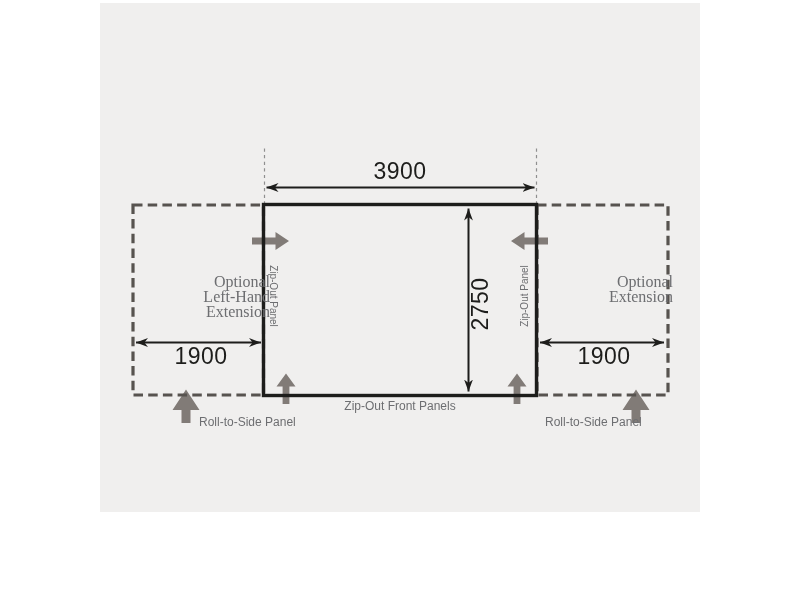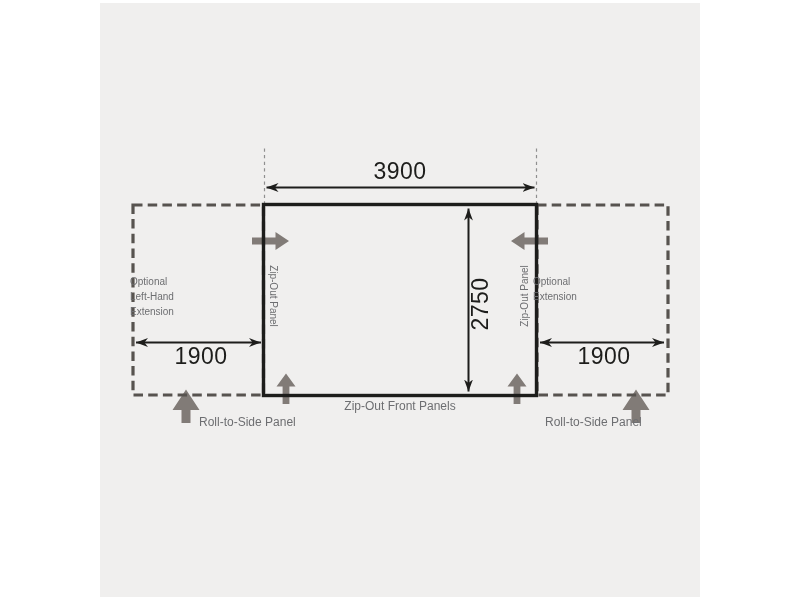--- a/index.html
+++ b/index.html
@@ -1,31 +1,31 @@
 <!DOCTYPE html>
 <html style="--background: #ffffff; --panel: #f0efee; --ink: #1d1d1b; --dash: #57534f; --arrow: #817b77; --gray_text: #6d6e71; --guide: #8f8f8f;"><head>
 <meta charset="utf-8">
 <style>
   html,body { margin:0; padding:0; background:#fff; }
   body { font-family:"Liberation Sans", sans-serif; }
-  .stage { position:relative; width:800px; height:600px; background:var(--background,#fff); overflow:hidden; }
+  .stage { position:relative; width:800px; height:512px; background:var(--background,#fff); overflow:hidden; }
   .panel { position:absolute; left:100px; top:3px; width:600px; height:594px; background:var(--panel,#f0efee); }
   svg.overlay { position:absolute; left:0; top:0; width:800px; height:600px; }
 
   .g-arrow   { fill:var(--arrow,#817b77); stroke:none; }
   .dash-box  { fill:none; stroke:var(--dash,#57534f); stroke-width:3.2; stroke-dasharray:9.5 5.2; }
   .guide     { fill:none; stroke:var(--guide,#8f8f8f); stroke-width:1.2; stroke-dasharray:3.2 3.4; }
   .main-rect { fill:none; stroke:var(--ink,#1d1d1b); stroke-width:3.4; }
   .dim-line  { stroke:var(--ink,#1d1d1b); stroke-width:2; }
   .ah        { fill:var(--ink,#1d1d1b); }
 
   .txt { position:absolute; color:var(--gray_text,#6d6e71); }
   .dim-txt { position:absolute; color:var(--ink,#1d1d1b); font-size:23px; line-height:24px;
              text-align:center; letter-spacing:0.5px; }
-  .ext-lbl { font-size:10px; line-height:15px; text-align:left; }
+  .ext-lbl { font-size:16px; line-height:15px; text-align:right;font-family:Liberation Serif, serif; }
   .zip-lbl { font-size:10px; line-height:12px; width:70px; height:12px; text-align:center; white-space:nowrap; }
   .small-lbl { font-size:12px; line-height:12px; white-space:nowrap; }
   .rot90  { transform:rotate(90deg); }
   .rot-90 { transform:rotate(-90deg); }
 </style>
 </head>
 <body>
 
 <div class="stage">
   <div class="panel"></div>

